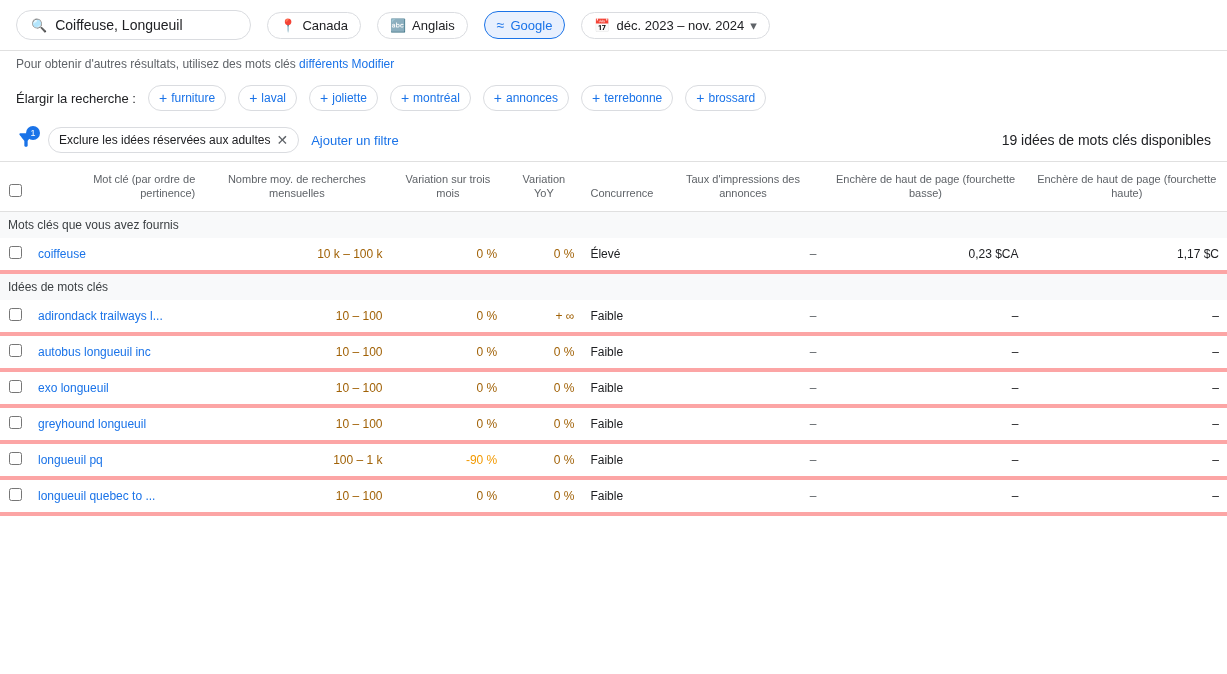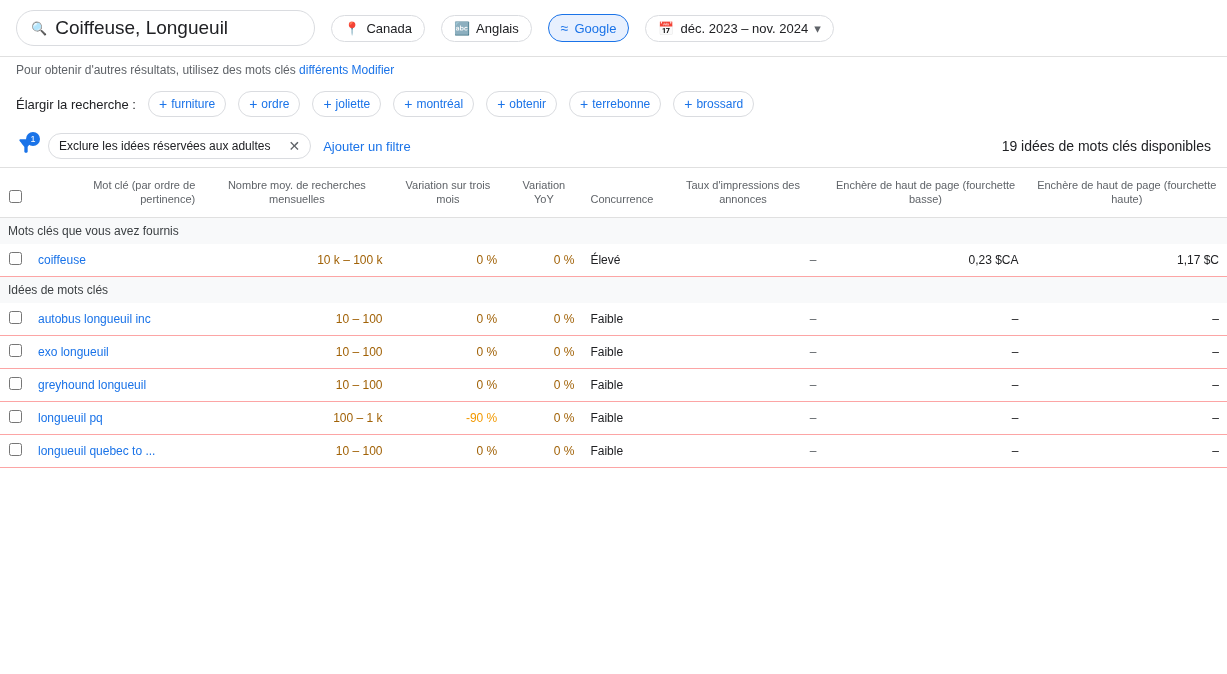--- a/index.html
+++ b/index.html
@@ -18,21 +18,21 @@
       align-items: center;
       border: 1px solid #dadce0;
       border-radius: 24px;
       padding: 6px 14px;
       gap: 8px;
       min-width: 220px;
     }
     .search-box input {
       border: none;
       outline: none;
-      font-size: 19px;
+      font-size: 14px;
       background: transparent;
       color: #202124;
     }
 
     .filter-pill {
       display: flex;
       align-items: center;
       gap: 6px;
       border: 1px solid #dadce0;
       border-radius: 20px;
@@ -113,21 +113,21 @@
       border-radius: 50%;
       width: 14px;
       height: 14px;
       display: flex;
       align-items: center;
       justify-content: center;
     }
     .exclude-pill {
       display: flex;
       align-items: center;
-      gap: 18px;
+      gap: 6px;
       border: 1px solid #dadce0;
       border-radius: 20px;
       padding: 4px 10px;
       font-size: 12px;
       color: #202124;
     }
     .exclude-pill .x-btn { cursor: pointer; color: #5f6368; font-size: 14px; }
     .add-filter-btn {
       color: #1a73e8;
       font-size: 13px;
@@ -167,21 +167,21 @@
     .section-header td {
       background: #f8f9fa;
       padding: 6px 8px;
       font-size: 12px;
       font-weight: 500;
       color: #3c4043;
       text-align: left;
     }
 
     tbody tr:not(.section-header) {
-      border-bottom: 1px solid #fca5a5;
+      border-bottom: 4px solid #fca5a5;
       margin-left: 44px;
     }
     tbody td {
       padding: 8px 8px;
       vertical-align: middle;
       text-align: right;
     }
     tbody td.col-keyword {
       text-align: left;
       color: #1a73e8;
@@ -233,33 +233,33 @@
 </div>
 
 <div class="expand-bar">
   <span class="expand-label">Élargir la recherche :</span>
   <div class="expand-chip">
       <span class="plus">+</span>
       <span>furniture</span>
     </div>
   <div class="expand-chip">
       <span class="plus">+</span>
-      <span>ordre</span>
+      <span>laval</span>
     </div>
   <div class="expand-chip">
       <span class="plus">+</span>
       <span>joliette</span>
     </div>
   <div class="expand-chip">
       <span class="plus">+</span>
       <span>montréal</span>
     </div>
   <div class="expand-chip">
       <span class="plus">+</span>
-      <span>obtenir</span>
+      <span>annonces</span>
     </div>
   <div class="expand-chip">
       <span class="plus">+</span>
       <span>terrebonne</span>
     </div>
   <div class="expand-chip">
       <span class="plus">+</span>
       <span>brossard</span>
     </div>
 </div>
@@ -326,20 +326,31 @@
           <td style="text-align: left;">Élevé</td>
           <td class="val-dash">–</td>
           <td>0,23 $CA</td>
           <td>1,17 $C</td>
         </tr>
         <tr class="section-header">
           <td colspan="9">Idées de mots clés</td>
         </tr>
         <tr>
           <td class="col-checkbox checkbox-cell"><input type="checkbox" style=""></td>
+          <td class="col-keyword"><a href="#">adirondack trailways l...</a></td>
+          <td class="val-blue">10 – 100</td>
+          <td class="val-blue">0 %</td>
+          <td class="val-blue">+ ∞</td>
+          <td style="text-align: left;">Faible</td>
+          <td class="val-dash">–</td>
+          <td>–</td>
+          <td>–</td>
+        </tr>
+        <tr>
+          <td class="col-checkbox checkbox-cell"><input type="checkbox" style=""></td>
           <td class="col-keyword"><a href="#">autobus longueuil inc</a></td>
           <td class="val-blue">10 – 100</td>
           <td class="val-blue">0 %</td>
           <td class="val-blue">0 %</td>
           <td style="text-align: left;">Faible</td>
           <td class="val-dash">–</td>
           <td>–</td>
           <td>–</td>
         </tr>
         <tr>

